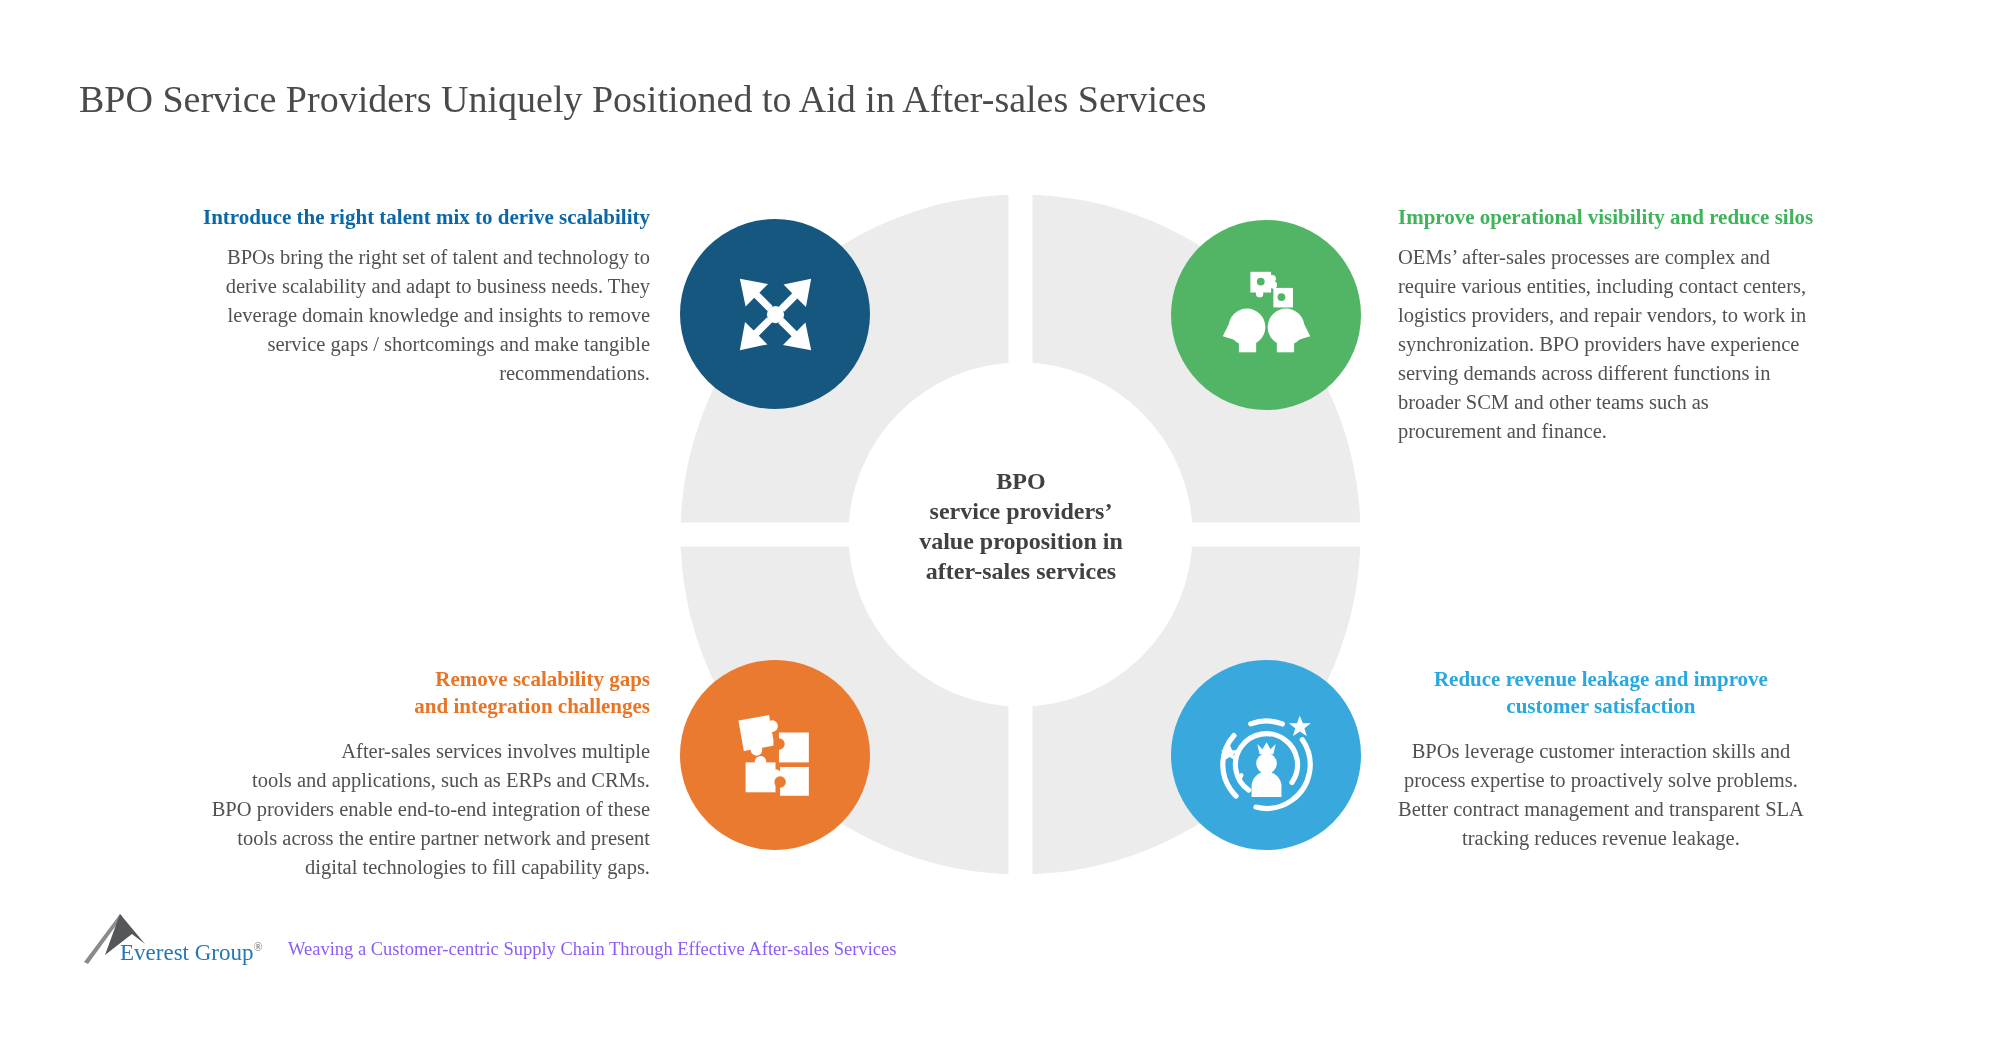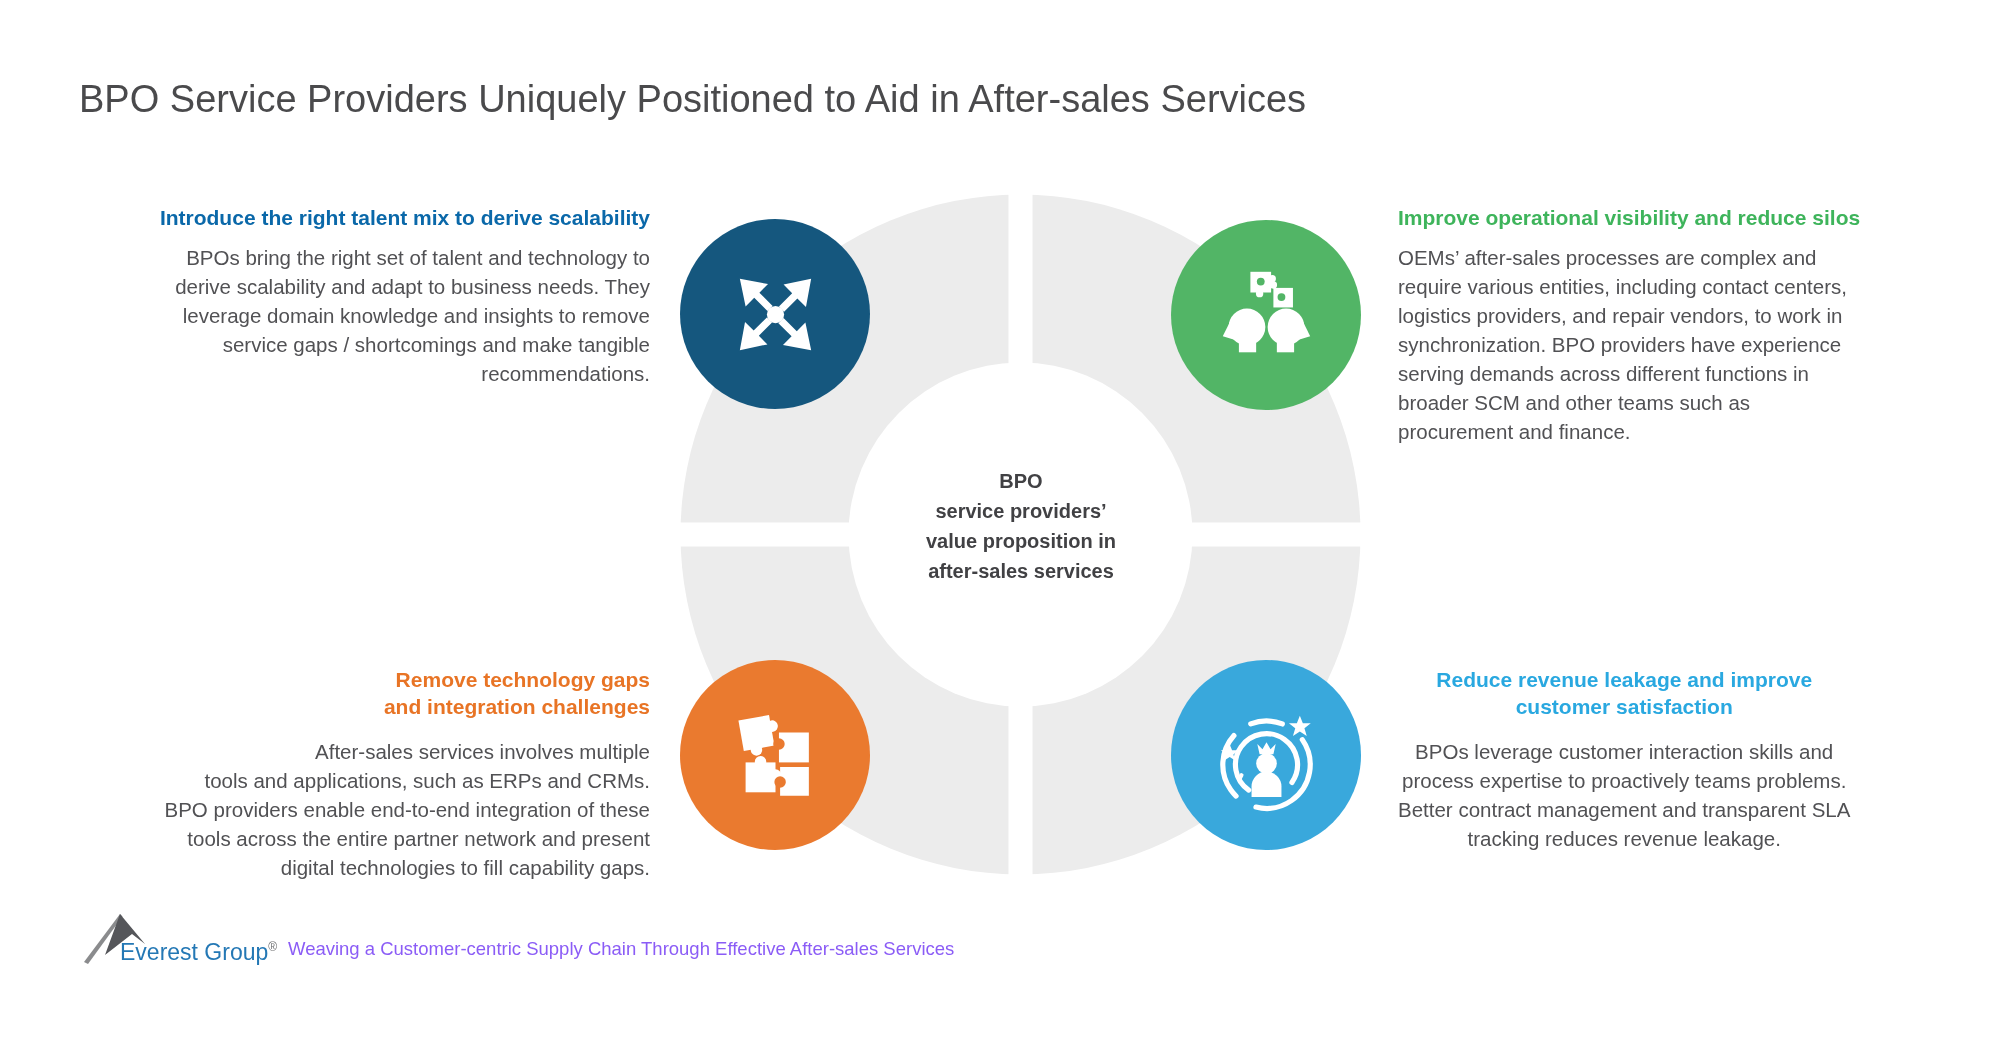--- a/index.html
+++ b/index.html
@@ -1,18 +1,18 @@
 <!DOCTYPE html>
 <html><head>
 <meta charset="utf-8">
 <style>
   html,body{margin:0;padding:0;background:#fff;}
   .canvas{
     position:relative;width:2000px;height:1031px;background:#ffffff;overflow:hidden;
-    font-family:Liberation Sans, sans-serif;
+    font-family:Liberation Serif, serif;
   }
   .page-title{
     position:absolute;left:79px;top:76px;
     font-size:38px;line-height:46px;font-weight:400;color:#4a4a4c;white-space:pre;
   }
   
   .qblock{position:absolute;}
   .qblock .q-heading{
     font-size:21px;line-height:27px;font-weight:bold;white-space:pre;margin:0;
   }
@@ -26,21 +26,21 @@
   .q-br{left:1398px;top:666px;text-align:center;}
   .q-br .q-body{margin-top:17px;}
   .h-blue{color:#0a68a9;}
   .h-green{color:#3eb45b;}
   .h-orange{color:#e87425;}
   .h-lightblue{color:#29a8e0;}
   
   .ring{position:absolute;left:680px;top:194px;width:681px;height:681px;}
   .center-label{
     position:absolute;left:820px;top:466px;width:402px;text-align:center;
-    font-size:20px;line-height:30px;font-weight:bold;color:#414144;white-space:pre;
+    font-size:24px;line-height:30px;font-weight:bold;color:#414144;white-space:pre;
   }
   
   .qcircle{
     position:absolute;width:190px;height:190px;border-radius:50%;
     display:flex;align-items:center;justify-content:center;
   }
   .c-tl{left:680px;top:219px;background:#15577e;}
   .c-tr{left:1171px;top:220px;background:#52b566;}
   .c-bl{left:680px;top:660px;background:#ea7a2f;}
   .c-br{left:1171px;top:660px;background:#39a8dc;}
@@ -157,34 +157,34 @@
   <div class="qblock q-tl">
     <p class="q-heading h-blue">Introduce the right talent mix to derive scalability</p>
     <p class="q-body">BPOs bring the right set of talent and technology to
 derive scalability and adapt to business needs. They
 leverage domain knowledge and insights to remove
 service gaps / shortcomings and make tangible
 recommendations.</p>
   </div>
 
   <div class="qblock q-bl">
-    <p class="q-heading h-orange">Remove technology gaps
+    <p class="q-heading h-orange">Remove scalability gaps
 and integration challenges</p>
     <p class="q-body">After-sales services involves multiple
 tools and applications, such as ERPs and CRMs.
 BPO providers enable end-to-end integration of these
 tools across the entire partner network and present
 digital technologies to fill capability gaps.</p>
   </div>
 
   <div class="qblock q-br">
     <p class="q-heading h-lightblue">Reduce revenue leakage and improve
 customer satisfaction</p>
     <p class="q-body">BPOs leverage customer interaction skills and
-process expertise to proactively teams problems.
+process expertise to proactively solve problems.
 Better contract management and transparent SLA
 tracking reduces revenue leakage.</p>
   </div>
 
   <svg class="logo-mark" viewBox="0 0 80 64" aria-hidden="true">
     <polygon points="0,56 36,8 38.5,10.5 4,58" fill="#8a8b8d"></polygon>
     <polygon points="36,8 61,38 48,28 21,49" fill="#55565a"></polygon>
   </svg>
   <div class="brand"><span>Everest Group</span><sup>®</sup></div>
   <div class="tagline">Weaving a Customer-centric Supply Chain Through Effective After-sales Services</div>

